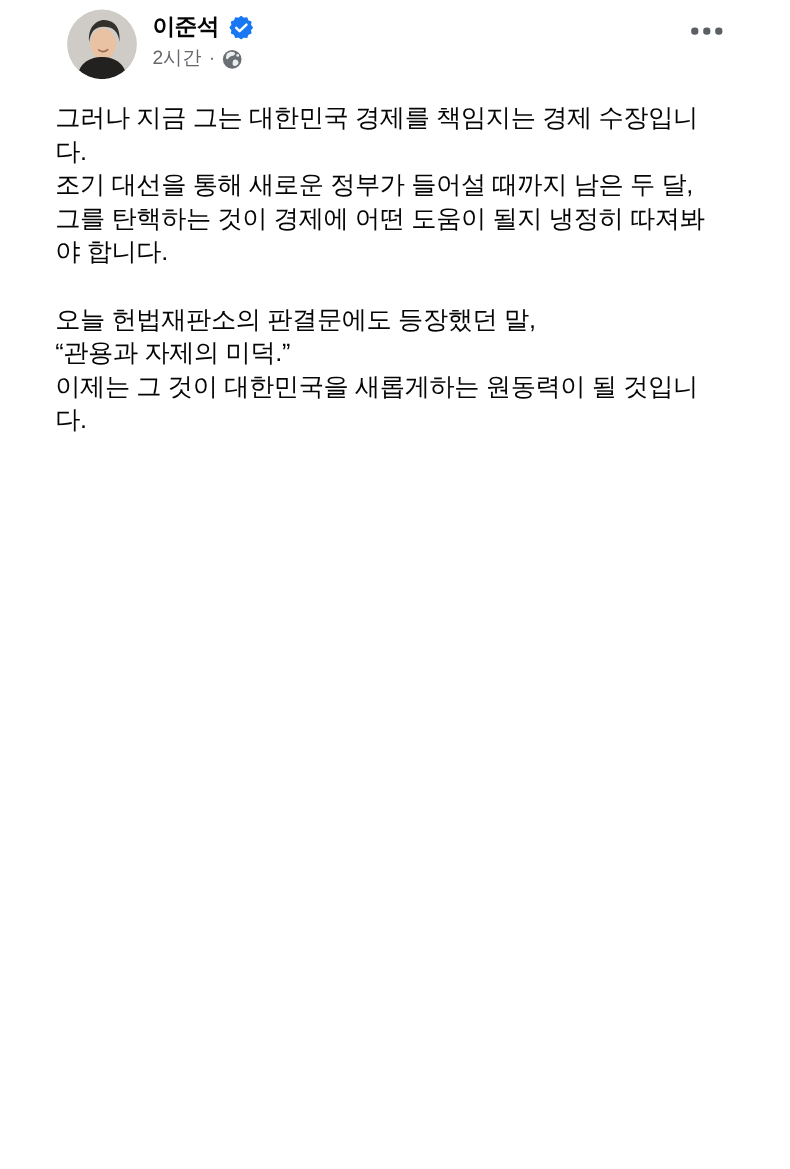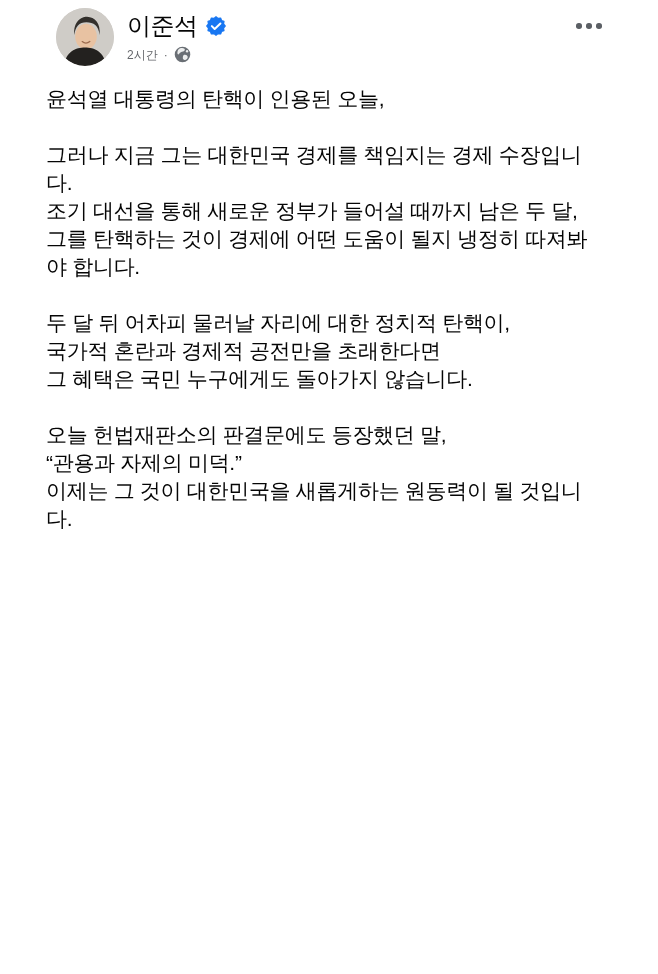--- a/index.html
+++ b/index.html
@@ -32,34 +32,34 @@
   }
   .avatar svg { display: block; width: 100%; height: 100%; }
   .header-info { padding-top: 5px; }
   .author-row {
     display: flex;
     align-items: center;
     gap: 8px;
     cursor: pointer;
   }
   .author-name {
-    font-size: 24px;
-    font-weight: 400;
+    font-size: 19px;
+    font-weight: 700;
     color: #050505;
     line-height: 1.1;
     letter-spacing: -0.5px;
   }
   .badge { width: 20px; height: 20px; display: inline-block; }
   .badge svg { display: block; width: 100%; height: 100%; }
   .meta-row {
     margin-top: 7px;
     display: flex;
     align-items: center;
     gap: 6px;
-    font-size: 12px;
+    font-size: 16px;
     color: #65676b;
     line-height: 1;
     text-align: right;
   }
   .meta-time { cursor: pointer; }
   .meta-sep { color: #65676b; }
   .globe { width: 17px; height: 17px; display: inline-block; }
   .globe svg { display: block; width: 100%; height: 100%; }
 
   
@@ -149,19 +149,17 @@
     </div>
   </div>
 
   <button class="menu-btn" aria-label="menu">
     <span class="menu-dot"></span>
     <span class="menu-dot"></span>
     <span class="menu-dot"></span>
   </button>
 
   <div class="post-body">
-      <p>윤석열 대통령의 탄핵이 인용된 오늘,</p>
       <p>그러나 지금 그는 대한민국 경제를 책임지는 경제 수장입니<br>다.<br>조기 대선을 통해 새로운 정부가 들어설 때까지 남은 두 달,<br>그를 탄핵하는 것이 경제에 어떤 도움이 될지 냉정히 따져봐<br>야 합니다.</p>
-      <p>두 달 뒤 어차피 물러날 자리에 대한 정치적 탄핵이,<br>국가적 혼란과 경제적 공전만을 초래한다면<br>그 혜택은 국민 누구에게도 돌아가지 않습니다.</p>
       <p>오늘 헌법재판소의 판결문에도 등장했던 말,<br>“관용과 자제의 미덕.”<br>이제는 그 것이 대한민국을 새롭게하는 원동력이 될 것입니<br>다.</p>
     </div>
 
 </div>
 
 </body></html>

